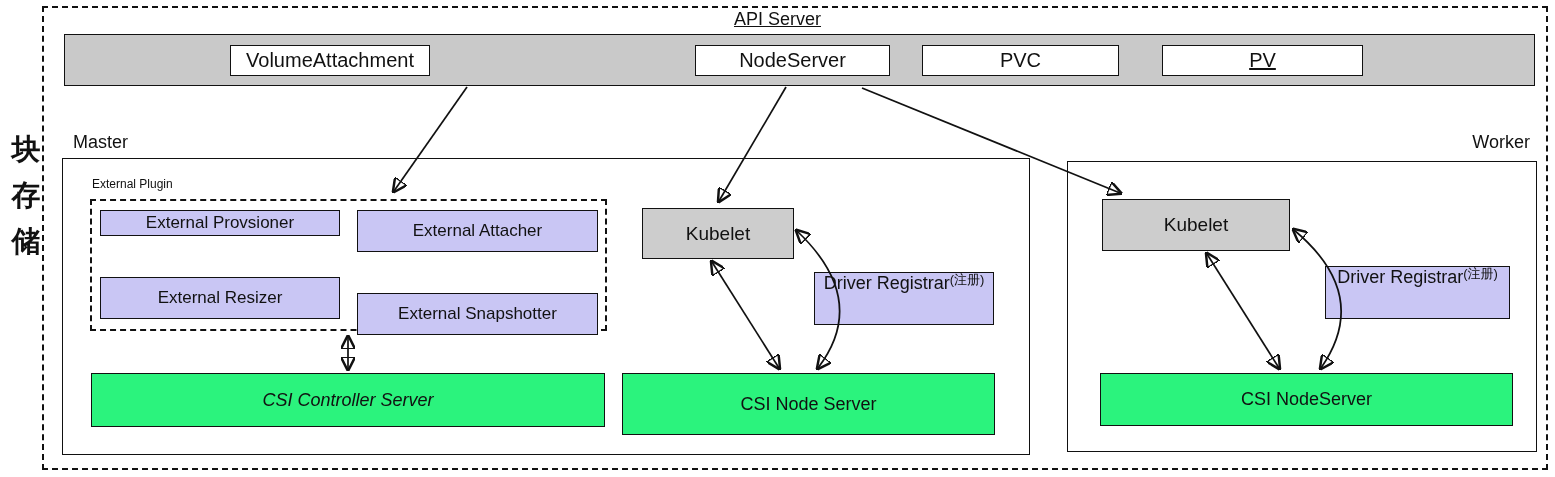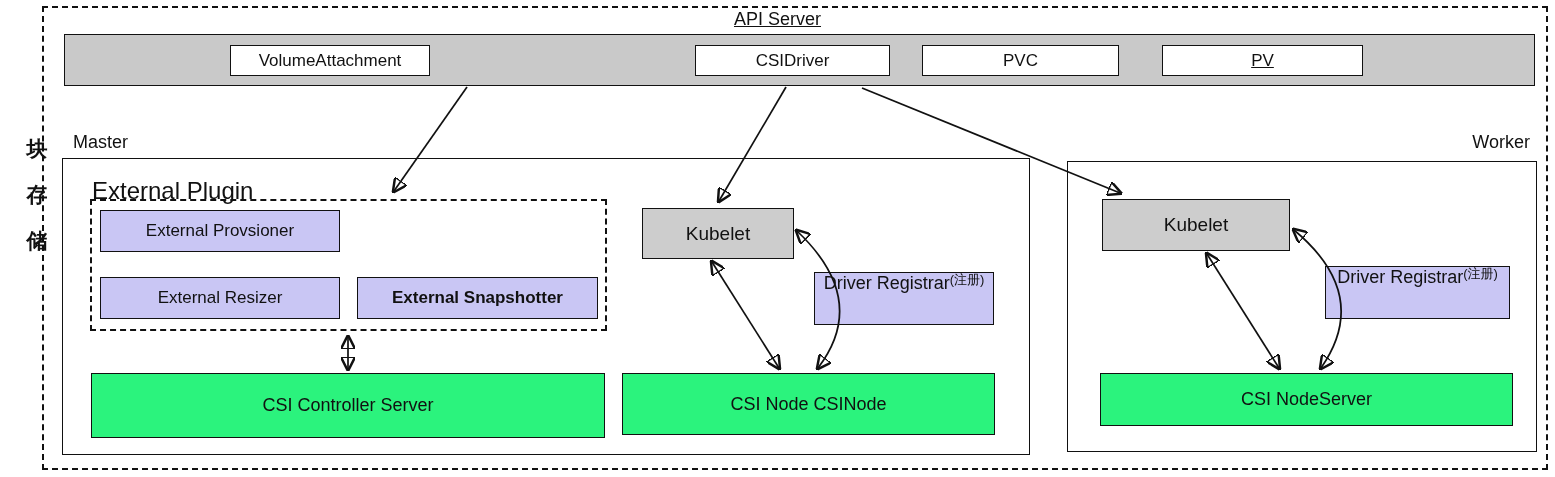--- a/index.html
+++ b/index.html
@@ -10,49 +10,49 @@
     font-family:"Liberation Sans","DejaVu Sans",sans-serif;
     color:#111;
     overflow:hidden;
   }
   .abs{position:absolute;box-sizing:border-box;}
   .outer-border{
     left:42px;top:6px;width:1506px;height:464px;
     border:2.5px dashed #111;
   }
   .side-label{
-    left:20px;top:126px;width:34px;
-    font-size:21px;font-weight:600;line-height:46px;
+    left:9px;top:126px;width:34px;
+    font-size:29px;font-weight:600;line-height:46px;
     word-break:break-all;text-align:center;
   }
   .api-title{
     left:0;top:9px;width:1555px;
     text-align:center;font-size:18px;text-decoration:underline;
   }
   .api-bar{
     left:64px;top:34px;width:1471px;height:52px;
     background:var(--bar_gray,#c9c9c9);
     border:1.5px solid #111;
   }
   .res-box{
     top:45px;height:31px;
     background:#ffffff;border:1.5px solid #111;
     display:flex;align-items:center;justify-content:center;
-    font-size:17px;
+    font-size:20px;
   }
   .node-frame{
     background:#ffffff;border:1.7px solid #111;
   }
   .frame-label{font-size:18px;}
   .dashed-group{
     left:90px;top:199px;width:517px;height:132px;
     border:2px dashed #111;
   }
   .group-label{
-    left:92px;top:177px;font-size:24px;
+    left:92px;top:177px;font-size:12px;
   }
   .pbox{
     background:var(--purple,#c9c6f4);
     border:1.6px solid #111;
     display:flex;align-items:center;justify-content:center;
     font-size:17px;
   }
   .gray-box{
     background:var(--kubelet_gray,#cdcdcd);
     border:1.6px solid #111;
@@ -81,40 +81,41 @@
 
 <div id="canvas">
 
   <div class="abs outer-border"></div>
 
   <div class="abs side-label">块存储</div>
 
   <div class="abs api-title">API Server</div>
   <div class="abs api-bar"></div>
   <div class="abs res-box" style="left:230px;width:200px;">VolumeAttachment</div>
-  <div class="abs res-box" style="left:695px;width:195px;">CSIDriver</div>
+  <div class="abs res-box" style="left:695px;width:195px;">NodeServer</div>
   <div class="abs res-box" style="left:922px;width:197px;text-align:right;">PVC</div>
   <div class="abs res-box" style="left:1162px;width:201px;text-decoration:underline;">PV</div>
 
   <div class="abs frame-label" style="left:73px;top:132px;">Master</div>
   <div class="abs node-frame" style="left:62px;top:158px;width:968px;height:297px;"></div>
 
   <div class="abs group-label">External Plugin</div>
   <div class="abs dashed-group"></div>
-  <div class="abs pbox" style="left:100px;top:210px;width:240px;height:42px;">External Provsioner</div>
+  <div class="abs pbox" style="left:100px;top:210px;width:240px;height:26px;">External Provsioner</div>
+  <div class="abs pbox" style="left:357px;top:210px;width:241px;height:42px;">External Attacher</div>
   <div class="abs pbox" style="left:100px;top:277px;width:240px;height:42px;">External Resizer</div>
-  <div class="abs pbox" style="left:357px;top:277px;width:241px;height:42px;font-weight:bold;">External Snapshotter</div>
+  <div class="abs pbox" style="left:357px;top:293px;width:241px;height:42px;">External Snapshotter</div>
 
   <div class="abs gray-box" style="left:642px;top:208px;width:152px;height:51px;">Kubelet</div>
   <div class="abs registrar" style="left:814px;top:272px;width:180px;height:53px;">
     <span class="t">Driver Registrar</span>
     <span class="s">(注册)</span>
   </div>
-  <div class="abs green-box" style="left:91px;top:373px;width:514px;height:65px;">CSI Controller Server</div>
-  <div class="abs green-box" style="left:622px;top:373px;width:373px;height:62px;">CSI Node CSINode</div>
+  <div class="abs green-box" style="left:91px;top:373px;width:514px;height:54px;font-style:italic;">CSI Controller Server</div>
+  <div class="abs green-box" style="left:622px;top:373px;width:373px;height:62px;">CSI Node Server</div>
 
   <div class="abs frame-label" style="left:1456px;top:132px;width:74px;text-align:right;">Worker</div>
   <div class="abs node-frame" style="left:1067px;top:161px;width:470px;height:291px;"></div>
   <div class="abs gray-box" style="left:1102px;top:199px;width:188px;height:52px;">Kubelet</div>
   <div class="abs registrar" style="left:1325px;top:266px;width:185px;height:53px;">
     <span class="t">Driver Registrar</span>
     <span class="s">(注册)</span>
   </div>
   <div class="abs green-box" style="left:1100px;top:373px;width:413px;height:53px;">CSI NodeServer</div>
 

